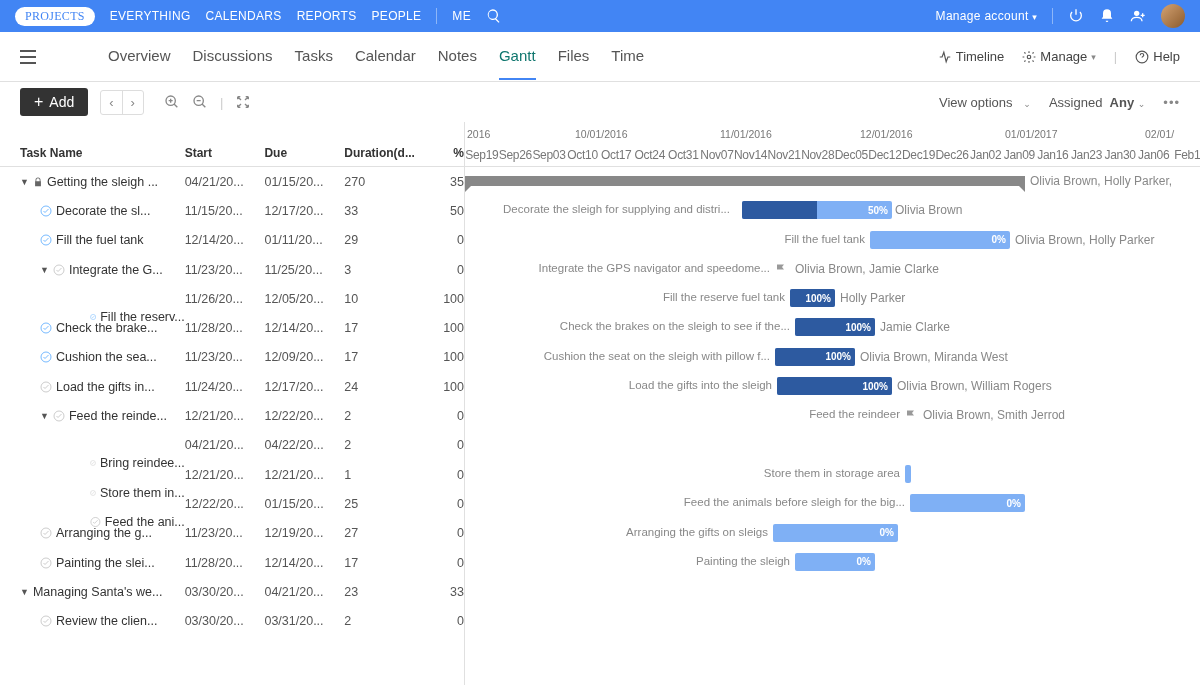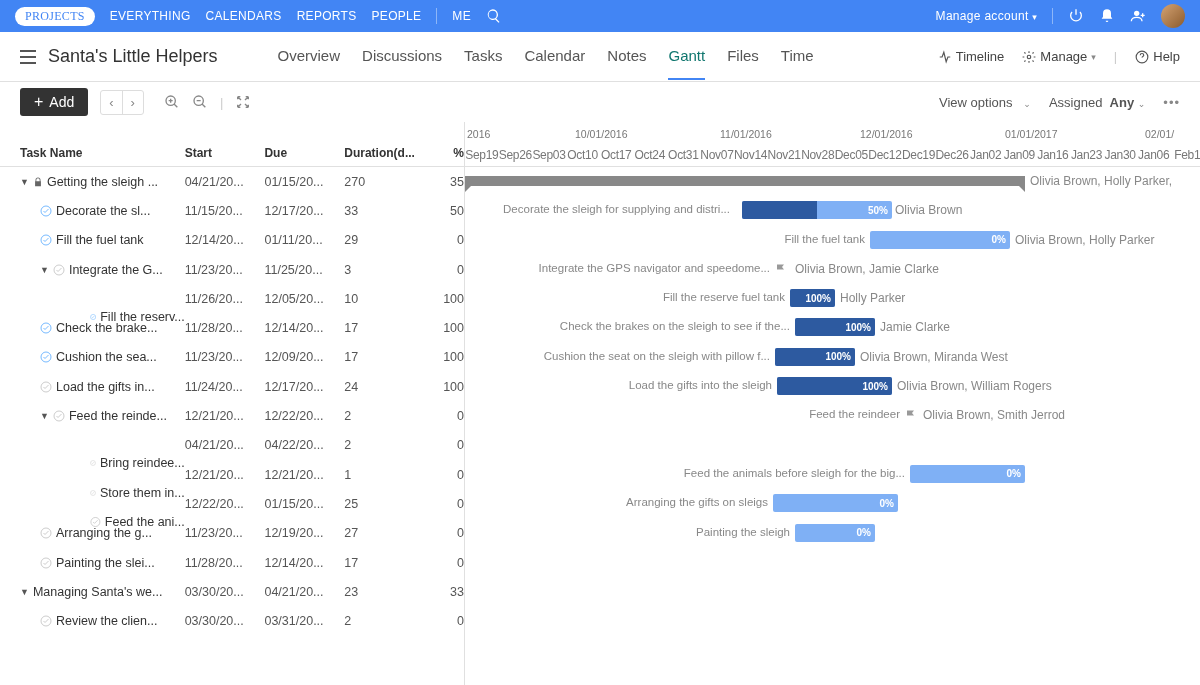--- a/index.html
+++ b/index.html
@@ -112,21 +112,20 @@
         <path d="M2 20c0-4 4-6 8-6s8 2 8 6M19 8v6M16 11h6" stroke="#fff" stroke-width="2" fill="none"></path>
       </svg>
     <div class="avatar"></div>
   </div>
 </div>
 
 <div class="subheader">
   <svg class="hamburger" width="16" height="14" viewBox="0 0 16 14">
       <path d="M0 1h16M0 7h16M0 13h16" stroke="#555" stroke-width="2"></path>
     </svg>
-  <span class="project-title">Santa's Little Helpers</span>
   <div class="tabs" id="tabs">
       <span class="tab">Overview</span>
       <span class="tab">Discussions</span>
       <span class="tab">Tasks</span>
       <span class="tab">Calendar</span>
       <span class="tab">Notes</span>
       <span class="tab active">Gantt</span>
       <span class="tab">Files</span>
       <span class="tab">Time</span>
     </div>
@@ -479,20 +478,27 @@
         </div>
         <div class="tl-row">
           <div class="task-label" style="right: 300px; left: 320px;">Feed the reindeer</div>
           <div class="flag" style="left: 440px;"><svg viewBox="0 0 24 24" width="12" height="16">
               <path d="M4 2v20M4 3h14l-4 5 4 5H4"></path>
             </svg></div>
           <div class="assignee" style="left: 458px;">Olivia Brown, Smith Jerrod</div>
         </div>
         <div class="tl-row"></div>
         <div class="tl-row">
+          <div class="task-label" style="right: 300px; left: 265px;">Store them in storage area</div>
+          <div class="task-bar" style="left: 440px; width: 6px;">
+            <div class="fill" style="width: 0%;"></div>
+            <span class="pct"></span>
+          </div>
+        </div>
+        <div class="tl-row">
           <div class="task-label" style="right: 295px; left: 175px;">Feed the animals before sleigh for the big...</div>
           <div class="task-bar" style="left: 445px; width: 115px;">
             <div class="fill" style="width: 0%;"></div>
             <span class="pct">0%</span>
           </div>
         </div>
         <div class="tl-row">
           <div class="task-label" style="right: 432px; left: 130px;">Arranging the gifts on sleigs</div>
           <div class="task-bar" style="left: 308px; width: 125px;">
             <div class="fill" style="width: 0%;"></div>

